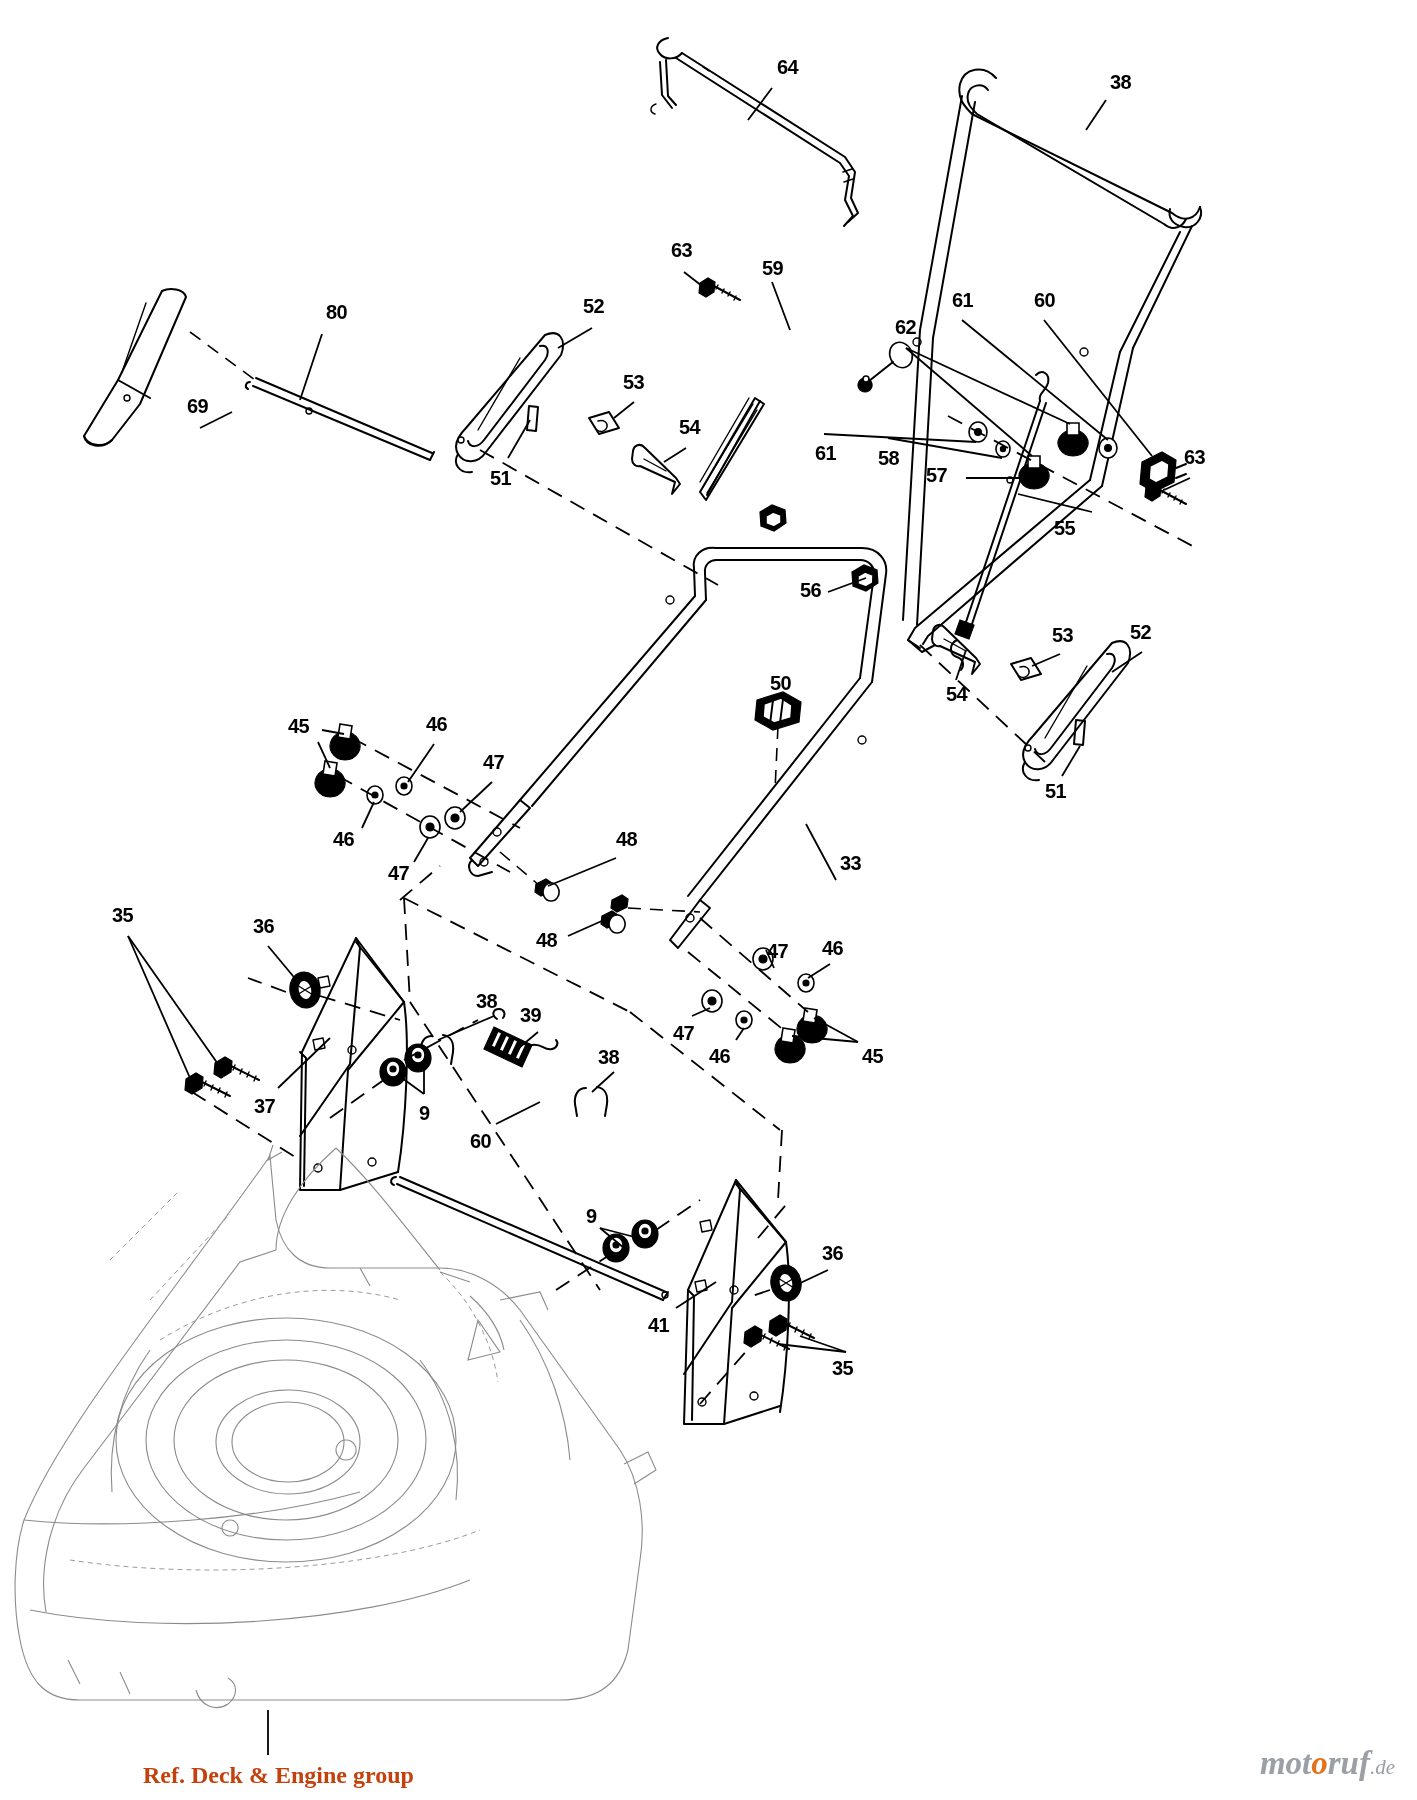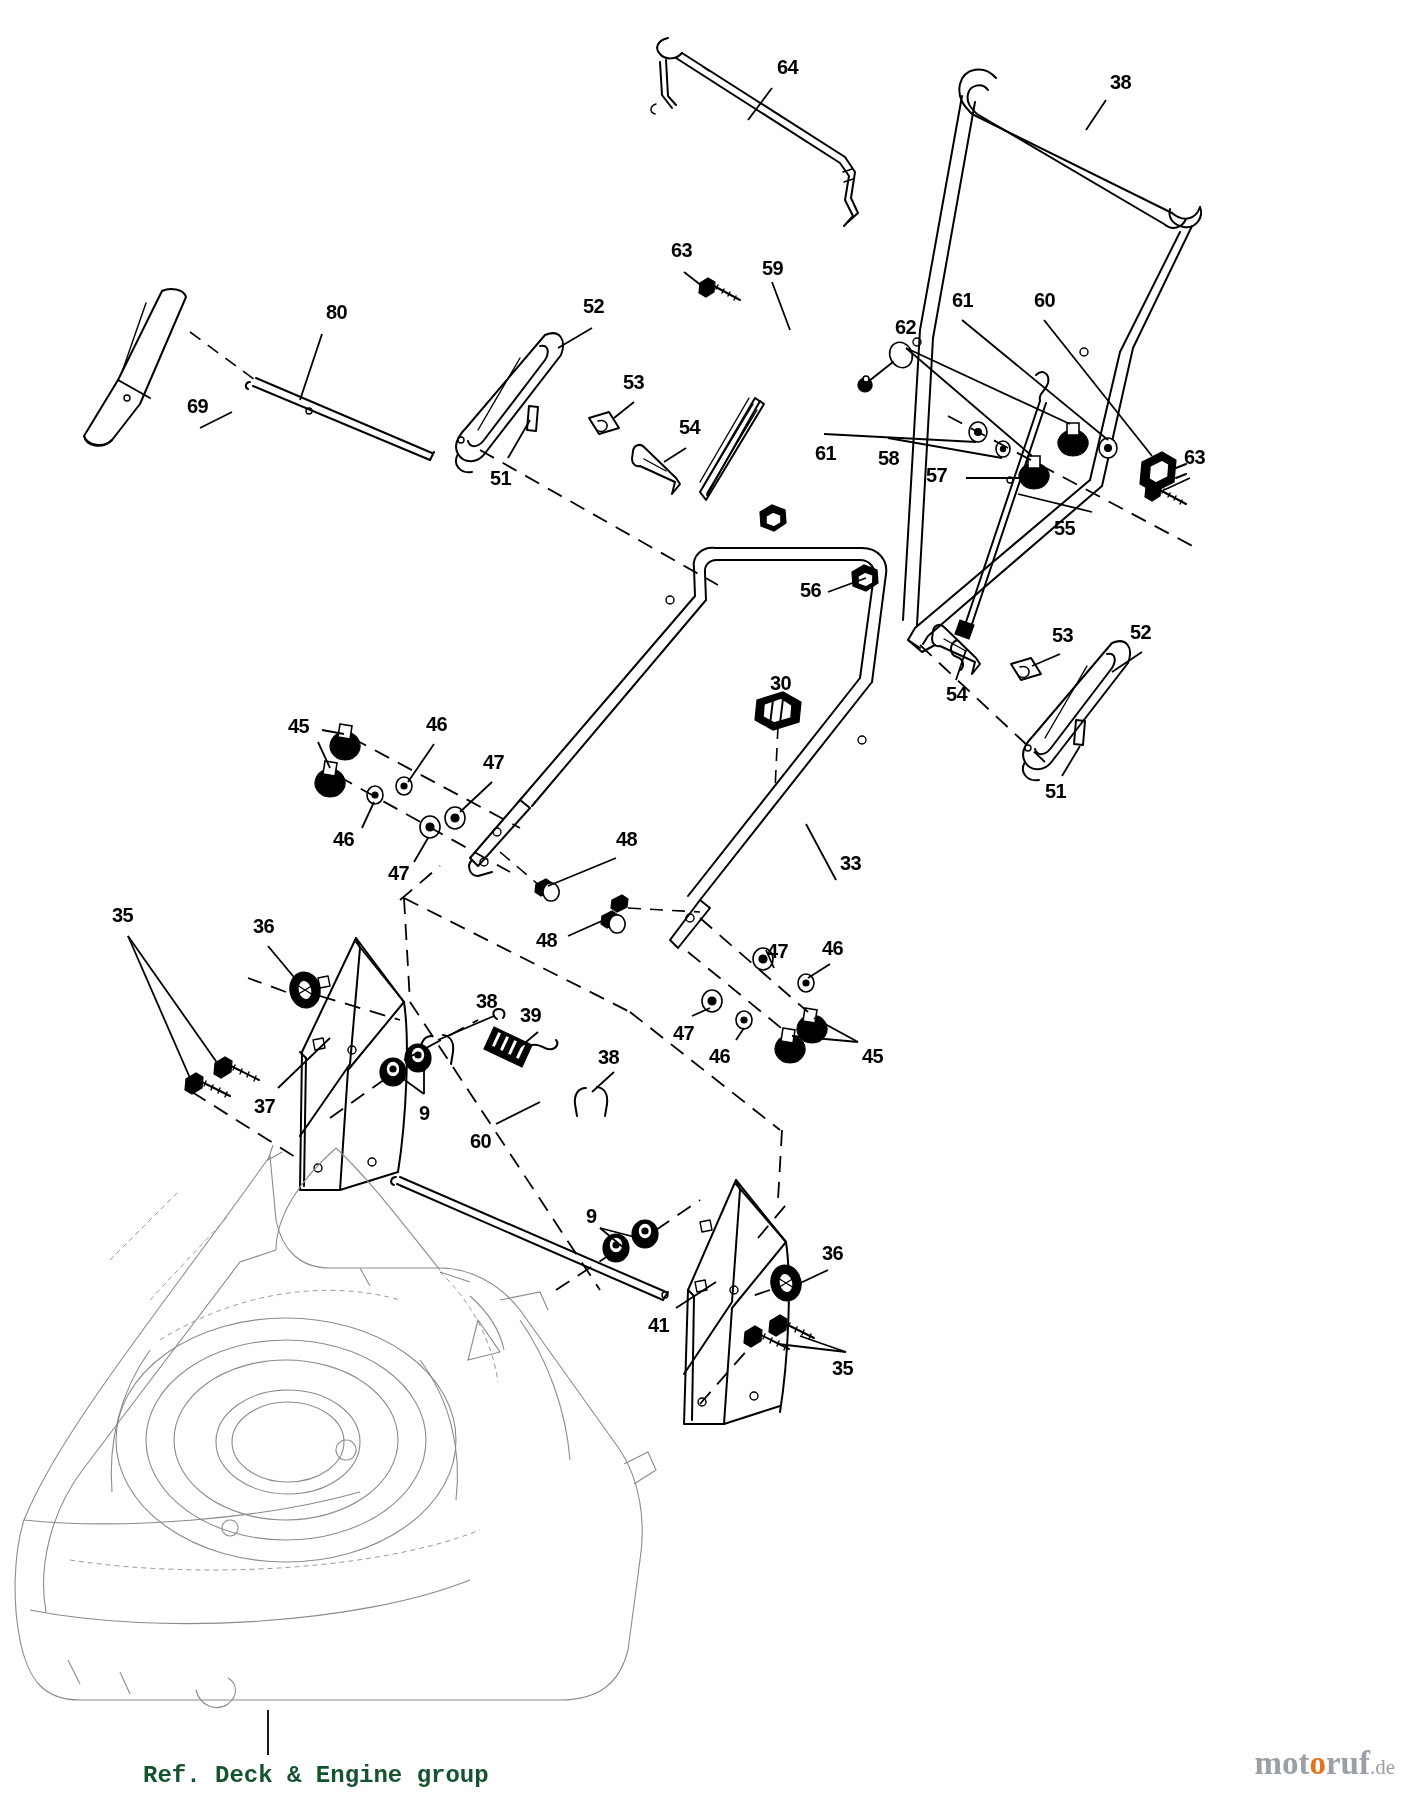--- a/index.html
+++ b/index.html
@@ -2,24 +2,24 @@
 <html><head>
 <meta charset="utf-8">
 <style>
   html,body{margin:0;padding:0;background:#ffffff;}
   body{width:1417px;height:1800px;position:relative;overflow:hidden;
        font-family:"Liberation Sans",sans-serif;}
   #sheet{position:absolute;left:0;top:0;width:1417px;height:1800px;}
   .lbl{position:absolute;font-family:"Liberation Sans",sans-serif;
        font-weight:bold;font-size:20px;color:#000;line-height:1;
        letter-spacing:-0.5px;white-space:nowrap;}
-  .caption{position:absolute;font-family:Liberation Mono, monospace;
-       font-weight:bold;font-size:24px;color:#14532d;white-space:nowrap;}
+  .caption{position:absolute;font-family:Liberation Serif, serif;
+       font-weight:bold;font-size:24px;color:#c2410c;white-space:nowrap;}
   .wm{position:absolute;right:22px;bottom:18px;font-size:33px;
-      font-family:"Liberation Serif",serif;color:#b8b8bd;white-space:nowrap;}
+      font-family:"Liberation Serif",serif;color:#b8b8bd;white-space:nowrap;font-style:italic;}
   .wm b{color:#9aa0a6;font-weight:bold;}
   .wm .o{color:#e2731c;}
   .wm .de{font-size:21px;color:#9aa0a6;}
   svg{position:absolute;left:0;top:0;}
 </style>
 </head>
 <body>
 
 <div id="sheet">
 
@@ -490,21 +490,21 @@
 <div class="lbl" style="left:623px;top:372px">53</div>
 <div class="lbl" style="left:187px;top:396px">69</div>
 <div class="lbl" style="left:679px;top:417px">54</div>
 <div class="lbl" style="left:490px;top:468px">51</div>
 <div class="lbl" style="left:815px;top:443px">61</div>
 <div class="lbl" style="left:878px;top:448px">58</div>
 <div class="lbl" style="left:926px;top:465px">57</div>
 <div class="lbl" style="left:1184px;top:447px">63</div>
 <div class="lbl" style="left:1054px;top:518px">55</div>
 <div class="lbl" style="left:800px;top:580px">56</div>
-<div class="lbl" style="left:770px;top:673px">30</div>
+<div class="lbl" style="left:770px;top:673px">50</div>
 <div class="lbl" style="left:1052px;top:625px">53</div>
 <div class="lbl" style="left:1130px;top:622px">52</div>
 <div class="lbl" style="left:946px;top:684px">54</div>
 <div class="lbl" style="left:1045px;top:781px">51</div>
 <div class="lbl" style="left:288px;top:716px">45</div>
 <div class="lbl" style="left:426px;top:714px">46</div>
 <div class="lbl" style="left:483px;top:752px">47</div>
 <div class="lbl" style="left:333px;top:829px">46</div>
 <div class="lbl" style="left:388px;top:863px">47</div>
 <div class="lbl" style="left:616px;top:829px">48</div>

